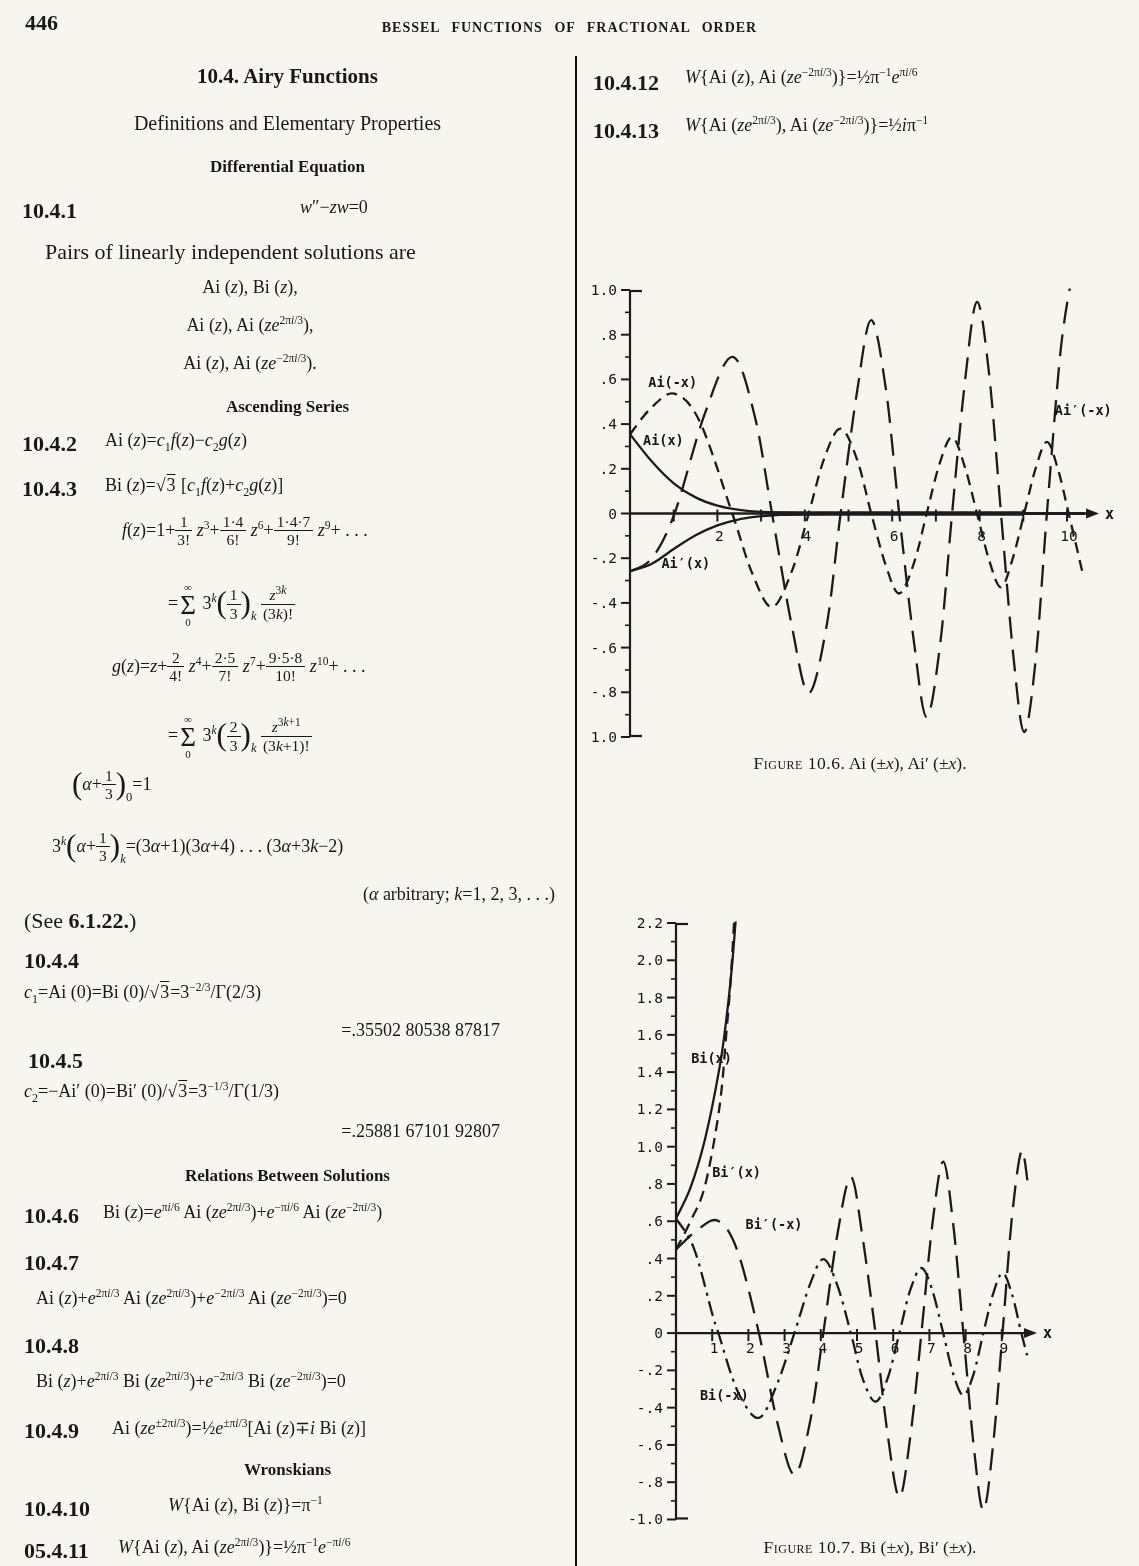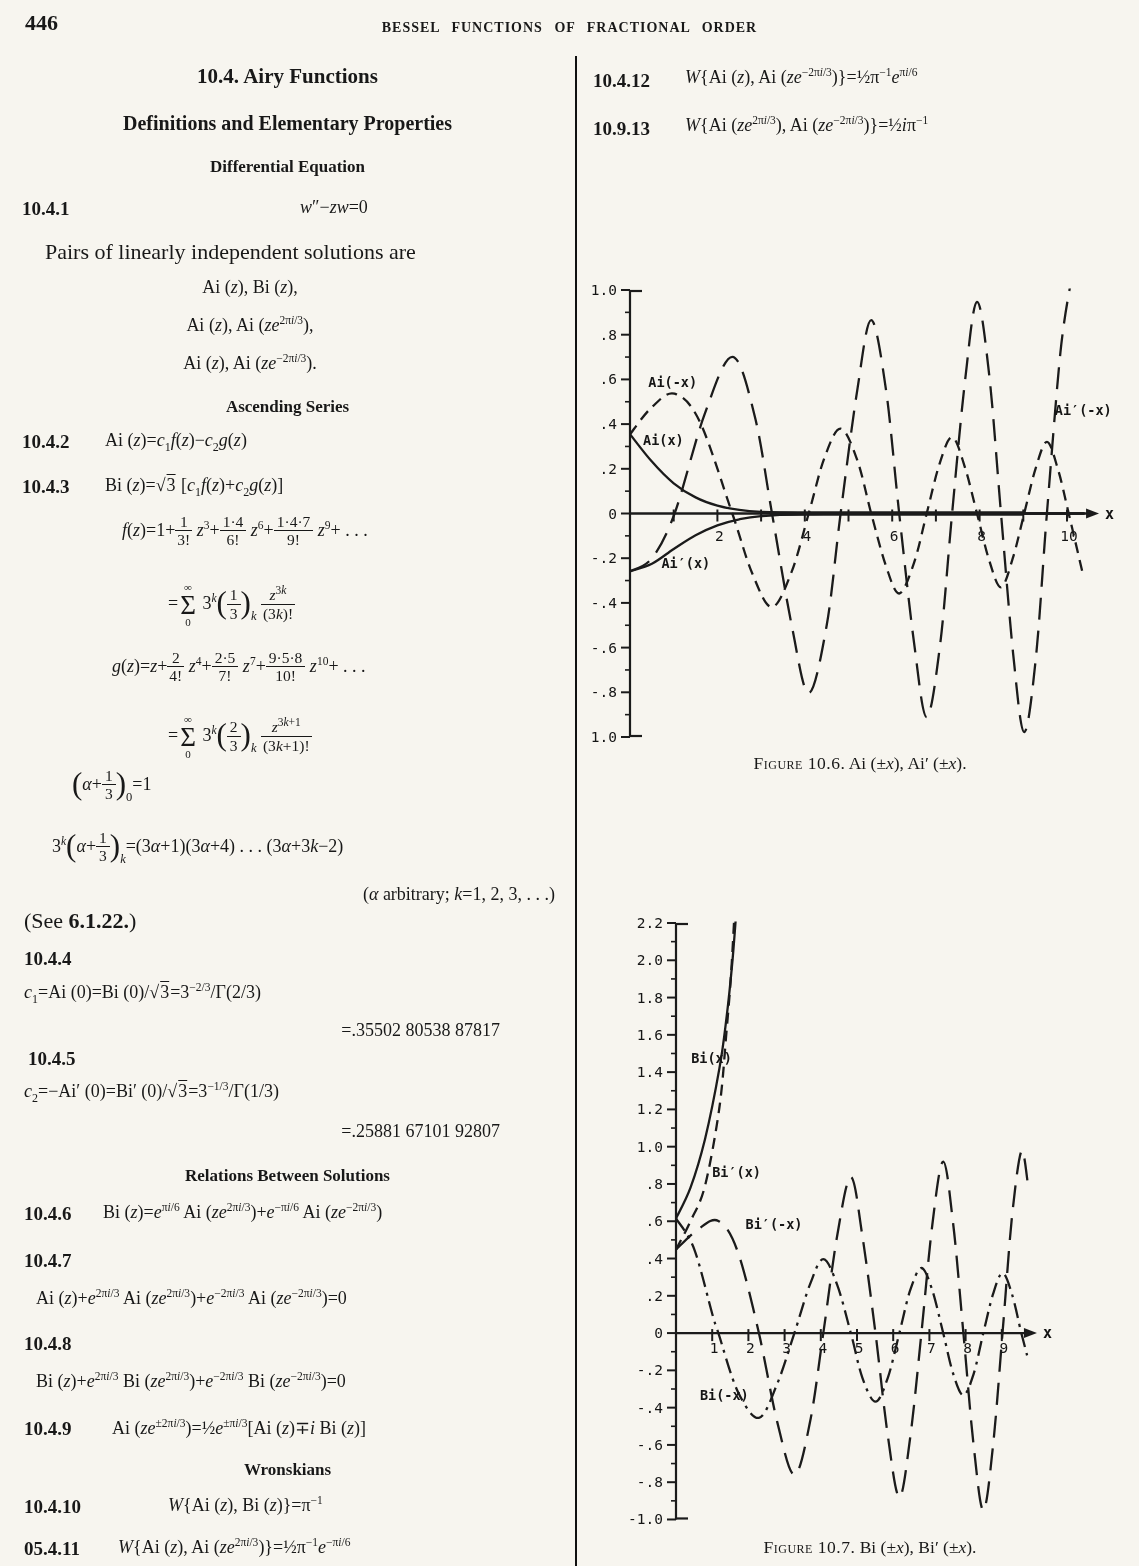--- a/index.html
+++ b/index.html
@@ -5,25 +5,25 @@
   html,body{margin:0;padding:0}
   body{
     width:1139px;height:1566px;position:relative;overflow:hidden;
     background:#f7f5ef;color:#181818;
     font-family:"Liberation Serif","DejaVu Serif",serif;
   }
   .abs{position:absolute;white-space:nowrap}
   .c{text-align:center}
   .r{text-align:right}
   .b{font-weight:700}
-  .num{font-weight:700;font-size:19px}
+  .num{font-weight:700;font-size:22px}
   .eq{font-size:18px}
   .txt{font-size:22px}
   .h1{font-size:21px;font-weight:700}
-  .h2{font-size:20px;font-weight:700}
+  .h2{font-size:20px;font-weight:400}
   .h3{font-size:17px;font-weight:700}
   i{font-style:italic}
   sup{font-size:11.5px;vertical-align:super;line-height:0}
   sub{font-size:12px;line-height:0}
   sub.bs{font-size:12.5px;vertical-align:-0.85em}
   .frac{display:inline-flex;flex-direction:column;text-align:center;vertical-align:middle;
         font-size:15.5px;line-height:1.12;position:relative;top:-1px}
   .frac>span:first-child{border-bottom:1.4px solid #181818;padding:0 3px}
   .frac>span{padding:0 2px}
   .sum{display:inline-flex;flex-direction:column;align-items:center;vertical-align:middle;line-height:1;margin:0 2px}
@@ -146,21 +146,21 @@
 
 <div class="abs num" style="left:24px;top:1496px">10.4.10</div>
 <div class="abs eq" style="left:168px;top:1495px"><i>W</i>{Ai (<i>z</i>), Bi (<i>z</i>)}=π<sup>−1</sup></div>
 
 <div class="abs num" style="left:24px;top:1538px">05.4.11</div>
 <div class="abs eq" style="left:118px;top:1537px"><i>W</i>{Ai (<i>z</i>), Ai (<i>ze</i><sup>2π<i>i</i>/3</sup>)}=½π<sup>−1</sup><i>e</i><sup>−π<i>i</i>/6</sup></div>
 
 <div class="abs num" style="left:593px;top:70px">10.4.12</div>
 <div class="abs eq" style="left:685px;top:67px"><i>W</i>{Ai (<i>z</i>), Ai (<i>ze</i><sup>−2π<i>i</i>/3</sup>)}=½π<sup>−1</sup><i>e</i><sup>π<i>i</i>/6</sup></div>
 
-<div class="abs num" style="left:593px;top:118px">10.9.13</div>
+<div class="abs num" style="left:593px;top:118px">10.4.13</div>
 <div class="abs eq" style="left:685px;top:115px"><i>W</i>{Ai (<i>ze</i><sup>2π<i>i</i>/3</sup>), Ai (<i>ze</i><sup>−2π<i>i</i>/3</sup>)}=½<i>i</i>π<sup>−1</sup></div>
 
 <div id="fig6" class="abs fig" style="left:590px;top:276px;width:549px;height:478px"><svg width="549" height="478">
       <defs>
         <clipPath id="fig6clip">
           <rect x="40.5" y="12.5" width="508" height="450"></rect>
         </clipPath>
       </defs>
       <line x1="40" y1="14" x2="40" y2="461" stroke="#1b1b1b" stroke-width="2.2"></line>
       <line x1="40" y1="15" x2="52" y2="15" stroke="#1b1b1b" stroke-width="2.2"></line>

